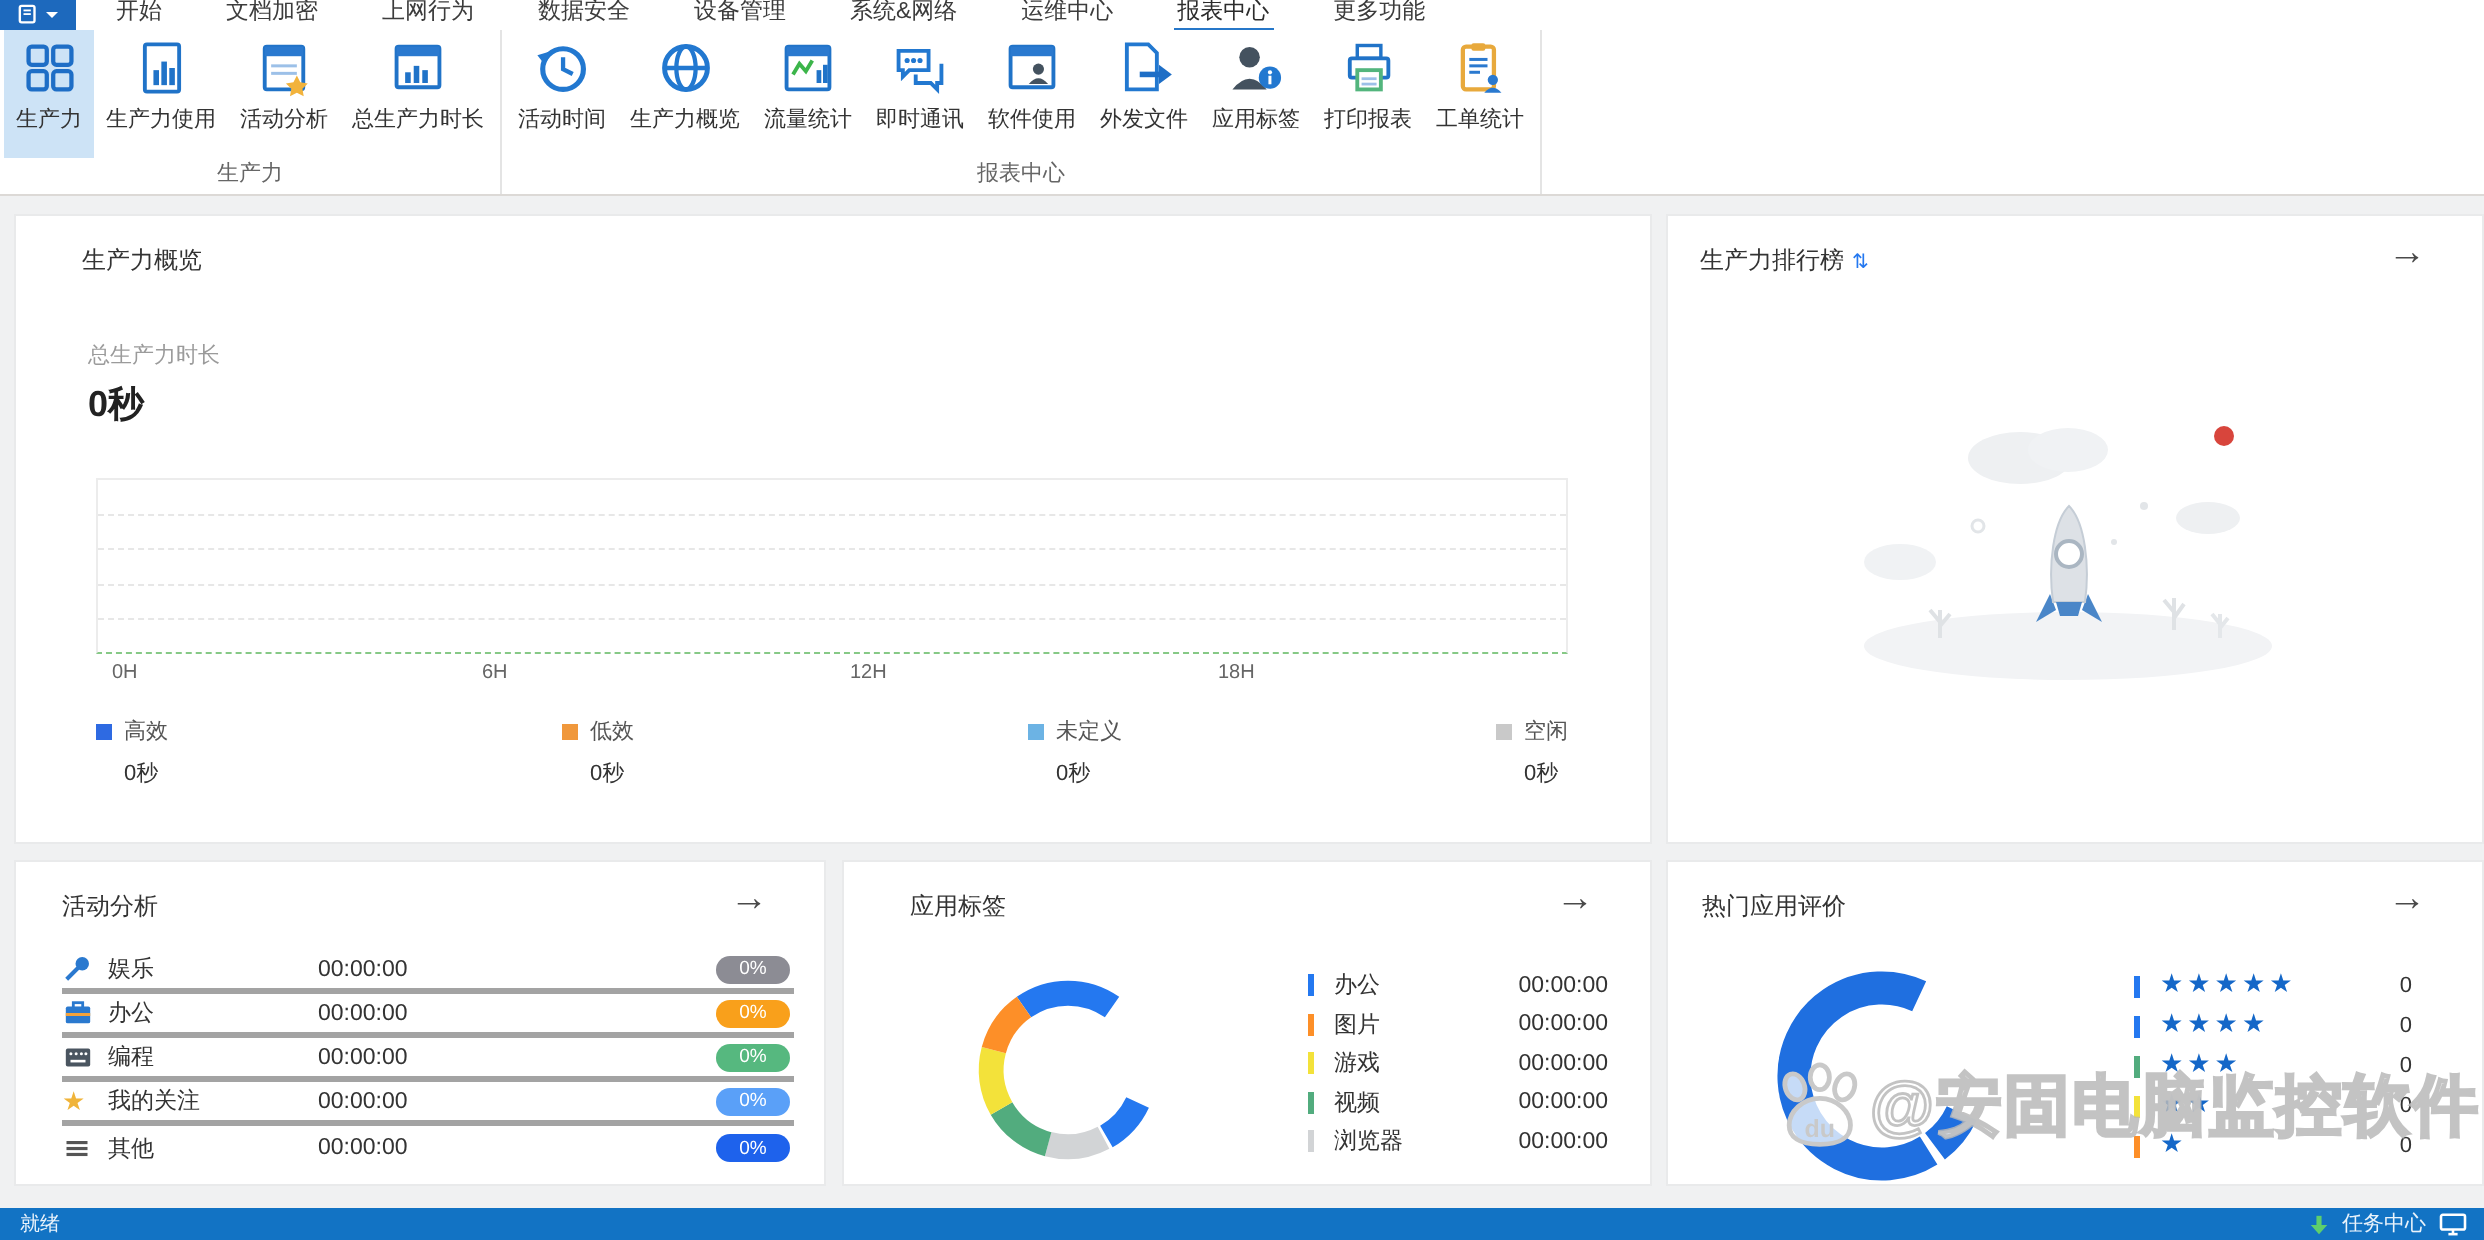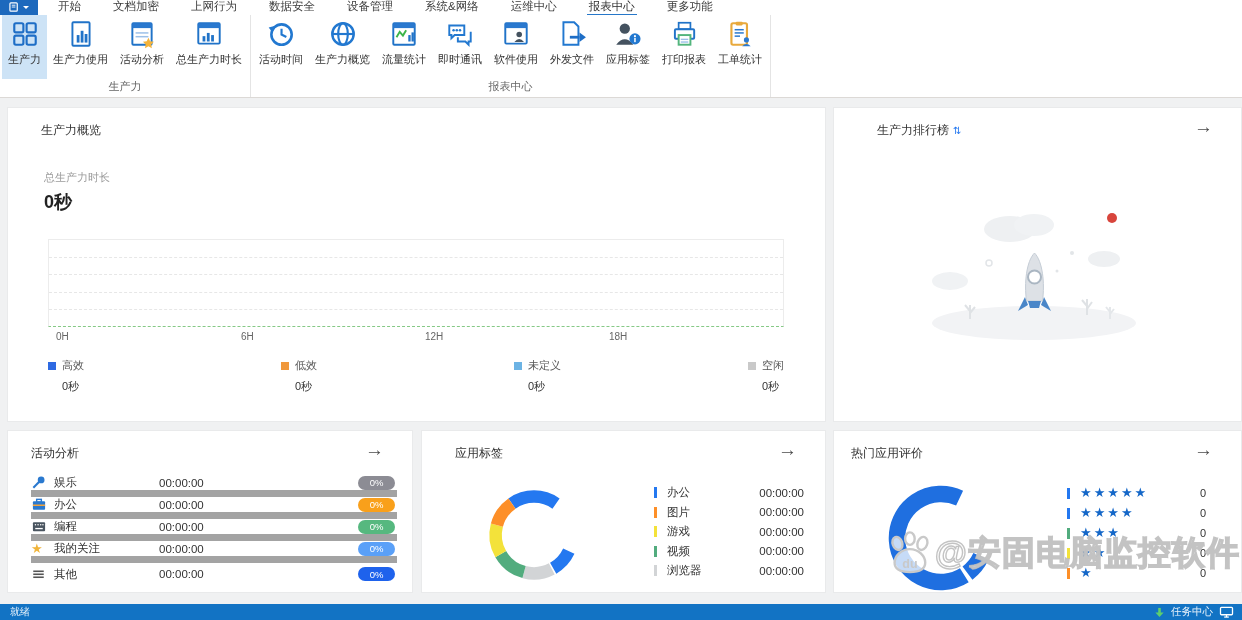--- a/index.html
+++ b/index.html
@@ -46,21 +46,21 @@
   .ov-leg-sq { width:8px; height:8px; display:inline-block; }
   .ov-leg-label { font-size:11px; color:#555;text-align:right; }
   .ov-leg-value { font-size:11px; color:#333; margin:6px 0 0 14px; }
 
   
   #p-ranking { left:833px; top:107px; width:409px; height:315px; }
 
   
   #p-activity { left:7px; top:430px; width:406px; height:163px; }
   .act-rows { position:absolute; left:23px; top:44px; right:15px; }
-  .act-row { position:relative; height:22px; display:flex; align-items:center; border-bottom:7px solid #a3a3a3; }
+  .act-row { position:relative; height:22px; display:flex; align-items:center; border-bottom:3px solid #a3a3a3; }
   .act-ic { width:17px; height:16px; margin-right:6px; display:flex; align-items:center; }
   .act-label { font-size:11.5px; color:#333; }
   .act-time { position:absolute; left:128px; font-size:11.5px; color:#333; }
   .act-badge { position:absolute; right:2px; width:37px; height:14px; border-radius:8px; color:#fff; font-size:9.5px; display:flex; align-items:center; justify-content:center; }
   .star-glyph { color:#f0b43a; font-size:13px; line-height:14px; }
 
   
   #p-tags { left:421px; top:430px; width:405px; height:163px; }
   .tags-donut { position:absolute; left:64px; top:56px; }
   .tag-rows { position:absolute; left:232px; top:52px; right:21px; }
@@ -295,21 +295,21 @@
         <div class="ov-leg-head">
             <span class="ov-leg-sq" style="background-color: rgb(201, 201, 201);"></span>
             <span class="ov-leg-label">空闲</span>
           </div>
         <div class="ov-leg-value">0秒</div>
       </div>
     </div>
   </div>
 
   <div class="panel" id="p-ranking">
-    <div class="panel-title" style="left:16px;margin-left:27px;">
+    <div class="panel-title" style="left:16px;">
       <span>生产力排行榜</span><span class="sorticon">⇅</span>
     </div>
     <span class="panel-arrow">→</span>
     <svg width="225" height="140" viewBox="0 0 225 140" style="position:absolute;left:88px;top:93px;">
       <ellipse cx="112" cy="122" rx="102" ry="17" fill="#f2f3f5"></ellipse>
       <ellipse cx="88" cy="28" rx="26" ry="13" fill="#eef0f2"></ellipse>
       <ellipse cx="112" cy="24" rx="20" ry="11" fill="#f0f2f4"></ellipse>
       <ellipse cx="182" cy="58" rx="16" ry="8" fill="#eef0f2"></ellipse>
       <ellipse cx="28" cy="80" rx="18" ry="9" fill="#f0f2f4"></ellipse>
       <circle cx="190" cy="17" r="5" fill="#d8453c"></circle>

